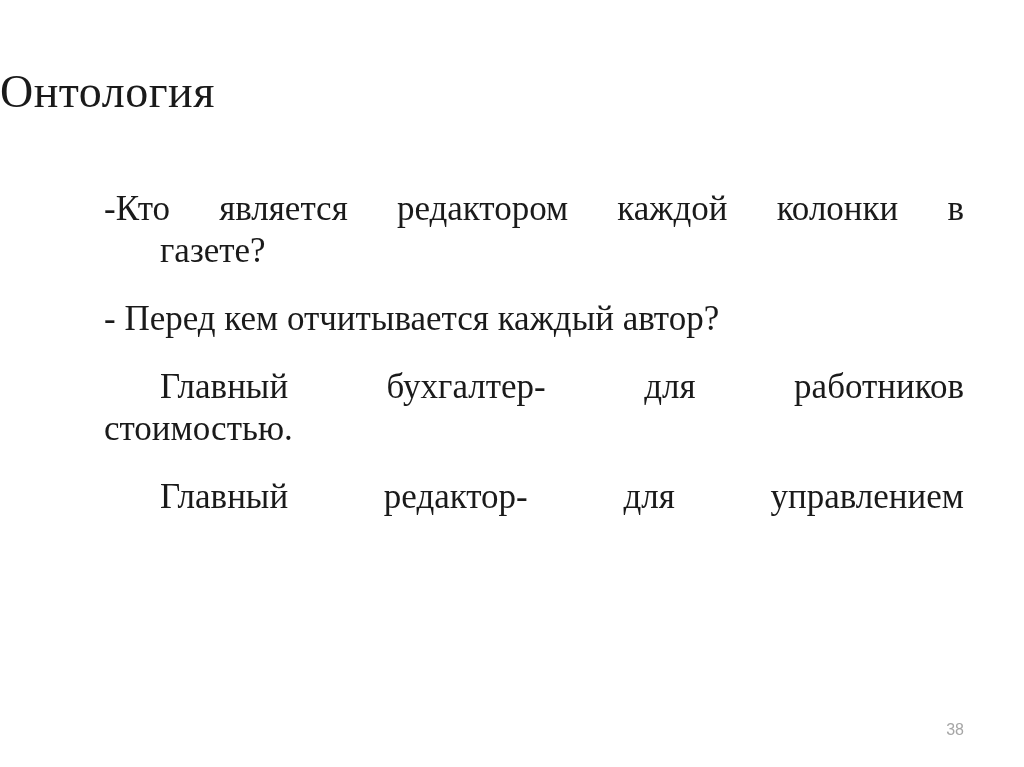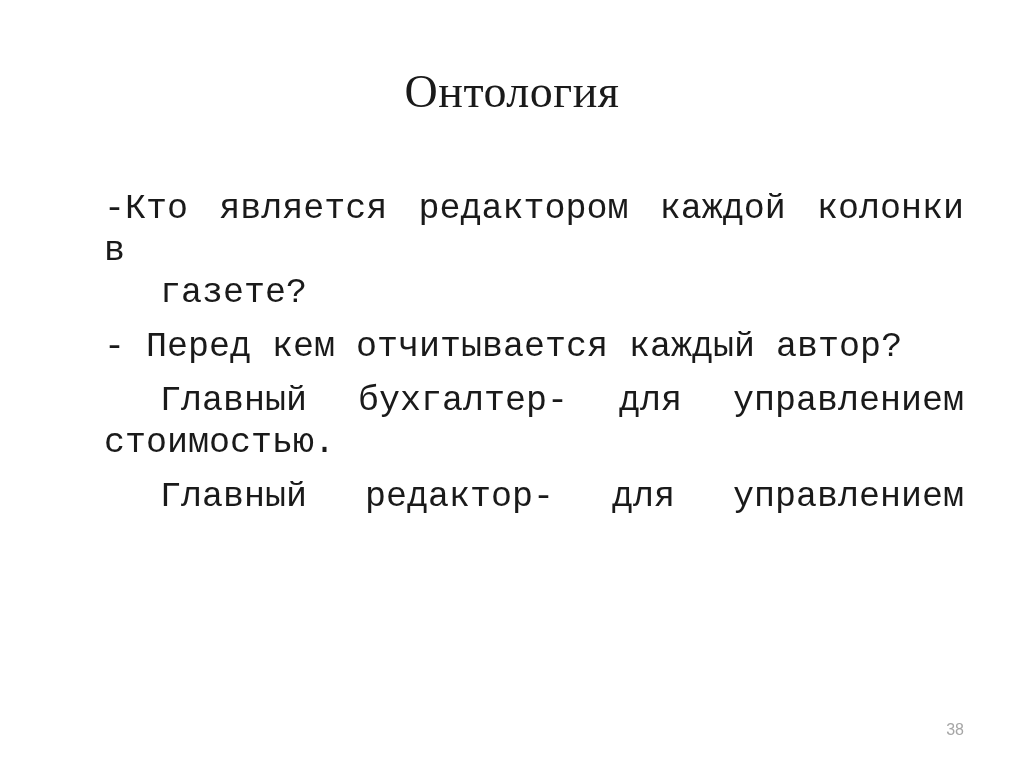--- a/index.html
+++ b/index.html
@@ -14,56 +14,54 @@
     background: #ffffff;
     overflow: hidden;
     font-family: "Liberation Serif", "DejaVu Serif", serif;
     color: #1a1a1a;
   }
   .title {
     position: absolute;
     top: 64px;
     left: 0;
     width: 100%;
-    text-align: center;
     font-size: 46px;
     line-height: 56px;
     font-weight: 400;
     letter-spacing: 0.5px;
   }
   .body-text {
     position: absolute;
     top: 188px;
     left: 104px;
     width: 860px;
     font-size: 35px;
     line-height: 42px;
     font-weight: 400;
   }
   .line {
     white-space: nowrap;
     overflow: visible;
-    font-family: Liberation Mono, monospace;
   }
   .line.wrapline,
   .line.stretch {
     white-space: normal;
   }
   
   .line.stretch {
     text-align: justify;
     text-align-last: justify;
   }
   
   .line.indent {
     padding-left: 56px;
   }
   
   .line.para {
-    margin-top: 12px;
+    margin-top: 26px;
   }
   .page-number {
     position: absolute;
     top: 720px;
     right: 60px;
     font-family: "Liberation Sans", "DejaVu Sans", sans-serif;
     font-size: 16px;
     line-height: 20px;
     color: #a6a6a6;
   }
@@ -72,20 +70,20 @@
 <body>
 
 <div class="slide">
 
   <div class="title">Онтология</div>
 
   <div class="body-text">
     <div class="line stretch">-Кто является редактором каждой колонки в</div>
     <div class="line indent">газете?</div>
     <div class="line para">- Перед кем отчитывается каждый автор?</div>
-    <div class="line para indent stretch">Главный бухгалтер- для управлением</div>
+    <div class="line para indent stretch">Главный бухгалтер- для работников</div>
     <div class="line">стоимостью.</div>
     <div class="line para indent stretch">Главный редактор- для управлением</div>
   </div>
 
   <div class="page-number">38</div>
 
 </div>
 
 </body></html>

